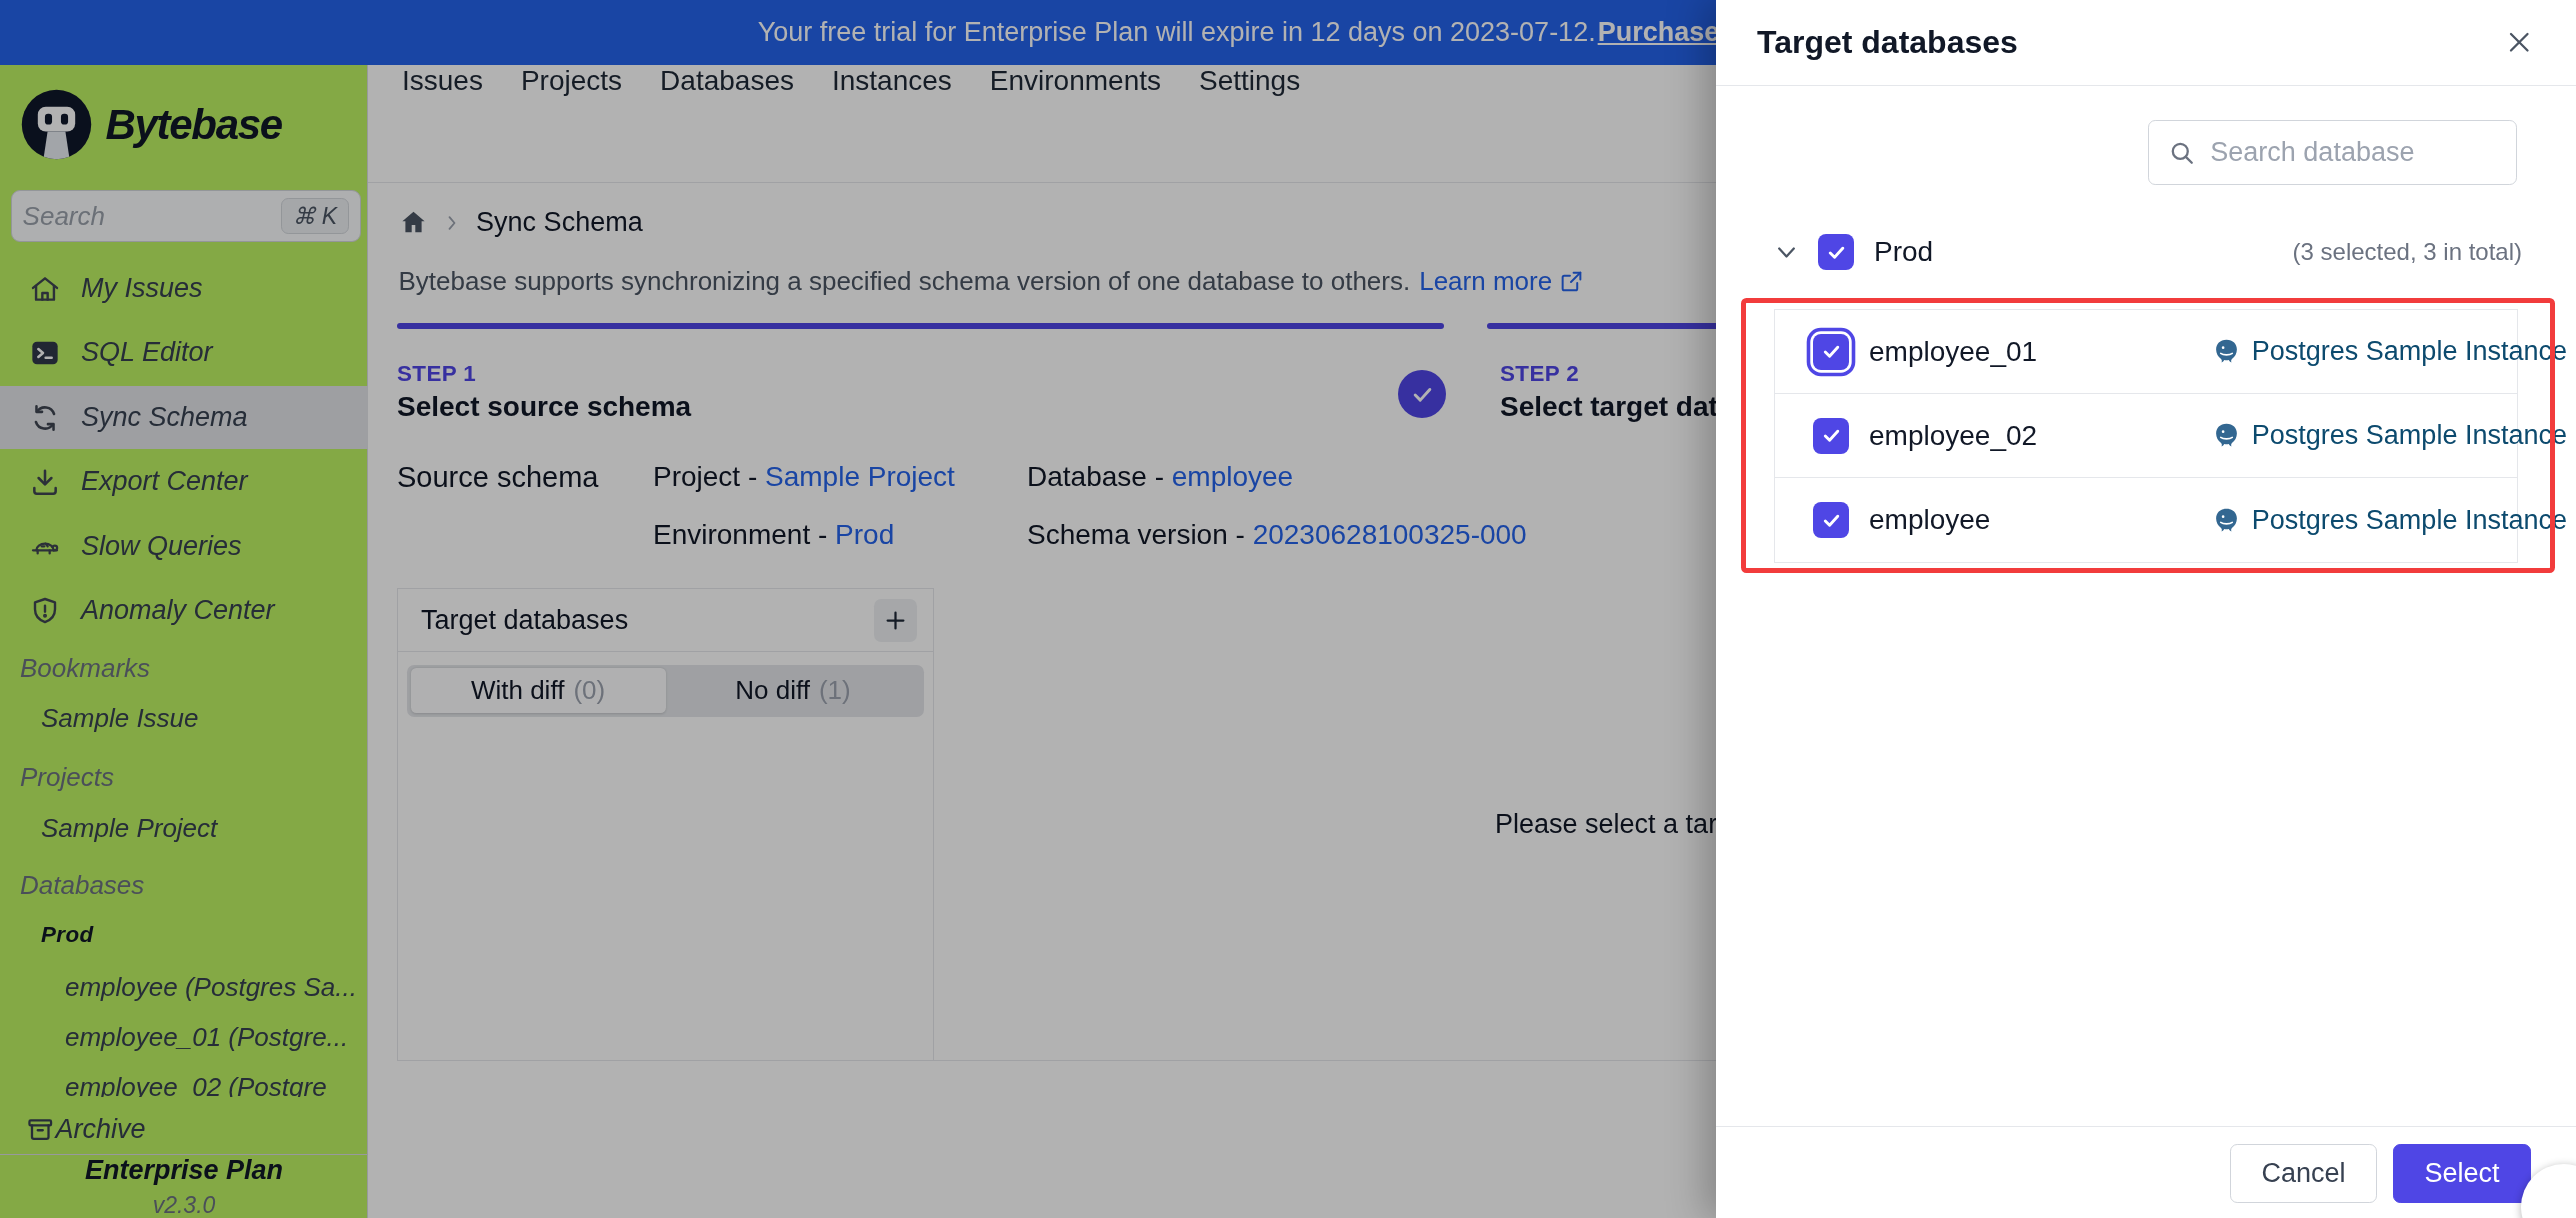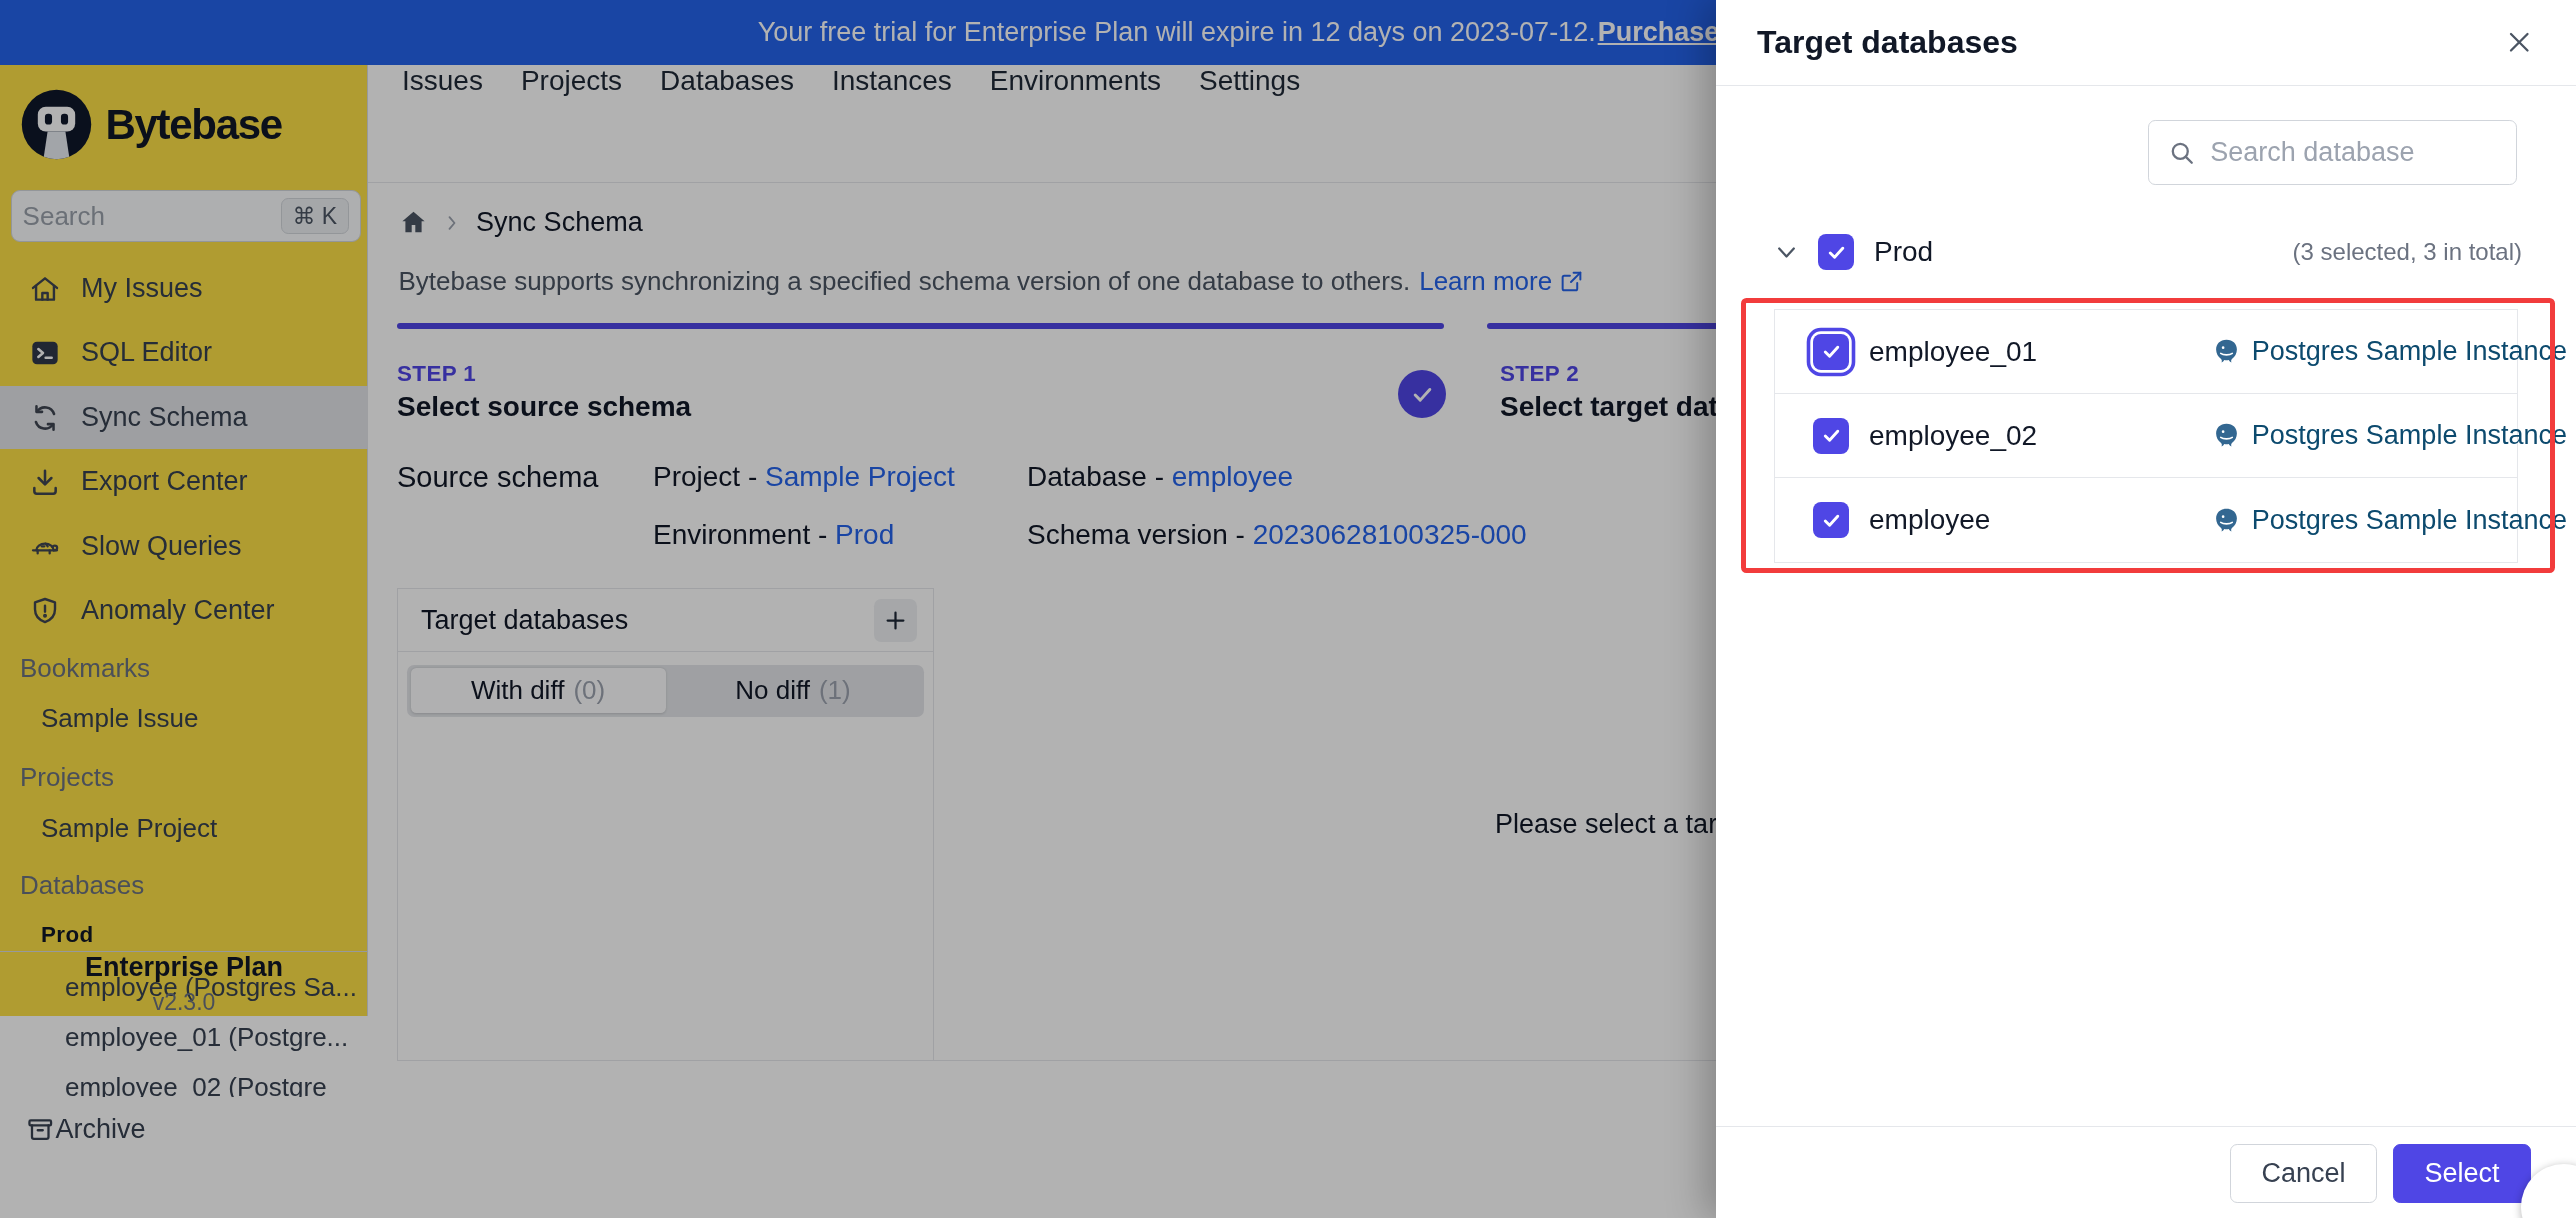--- a/index.html
+++ b/index.html
@@ -7,22 +7,22 @@
   body { font-family:"Liberation Sans", sans-serif; color:#1f2937; background:#fff; position:relative; }
   svg { display:block; }
 
   
   .banner { position:absolute; top:0; left:0; width:2576px; height:65px; background:#2563eb;
             display:flex; align-items:center; justify-content:center; gap:2px; z-index:10; }
   .banner .txt { color:#fff; font-size:27px; font-weight:500; }
   .banner .lnk { color:#fff; font-size:27px; font-weight:600; text-decoration:underline; cursor:pointer; }
 
   
-  .sidebar { position:absolute; top:65px; left:0; width:368px; height:951px; background:#fde047;
-             border-right:0.9px solid #d9dce1; z-index:20; }
+  .sidebar { position:absolute; top:65px; left:0; width:368px; height:1154px; background:#bef264;
+             border-right:0.9px solid #d9dce1; z-index:20;font-style:italic; }
   .logo-row { position:absolute; top:23px; left:20px; display:flex; align-items:center; gap:12.5px; }
   .logo-word { font-size:42px; font-weight:800; color:#111827; letter-spacing:-1.3px; }
   .searchbox { position:absolute; top:125px; left:10.8px; width:350px; height:52px; background:#fafbfc;
                border:0.9px solid #d3d7dc; border-radius:9px; display:flex; align-items:center; padding:0 10.8px; gap:9px; }
   .searchbox .ph { color:#9aa1ab; font-size:26px; flex:1; }
   .kbd { background:#eceff2; border:0.9px solid #d3d7dc; border-radius:7.2px; color:#4b5563;
          font-size:23px; padding:3.6px 10.8px; }
   .nav-item { position:absolute; left:0; width:368px; height:63px; display:flex; align-items:center;
               gap:20px; padding-left:29px; font-size:27px; color:#374151; cursor:pointer; }
   .nav-item.active { background:#e2e4e8; }

